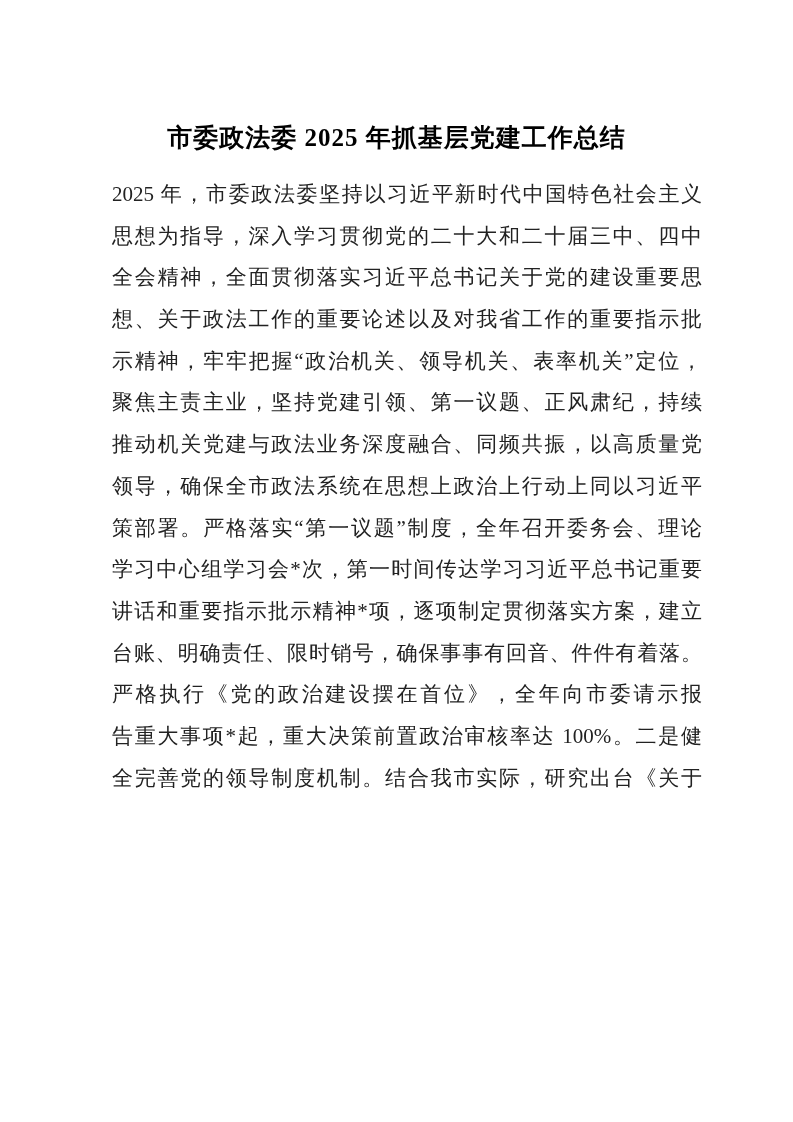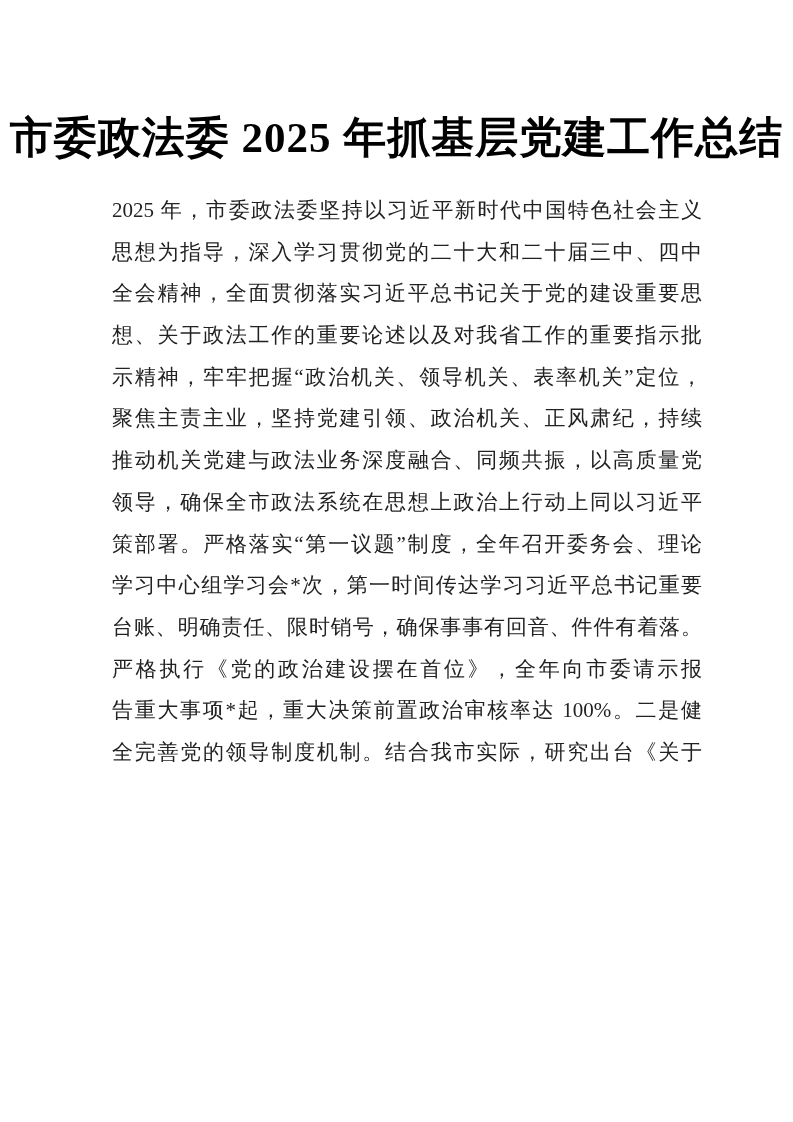--- a/index.html
+++ b/index.html
@@ -15,28 +15,28 @@
     overflow: hidden;
     font-family: "Liberation Serif", "DejaVu Serif", serif;
     color: #222222;
   }
   .doc-title {
     margin: 0;
     padding-top: 110px;
     height: 56px;
     line-height: 56px;
     text-align: center;
-    font-size: 43px;
+    font-size: 25px;
     font-weight: bold;
     color: #000000;
     letter-spacing: 1px;
     white-space: nowrap;
   }
   .doc-body {
-    margin-top: 24px;
+    margin-top: 8px;
     padding-left: 112px;
     padding-right: 91px; 
     font-size: 21px;
   }
   .ln {
     height: 41.7px;
     line-height: 41.7px;
     white-space: nowrap;
     overflow: visible;
   }
@@ -58,24 +58,25 @@
 <div class="page">
 
   <h1 class="doc-title">市委政法委 2025 年抓基层党建工作总结</h1>
 
   <div class="doc-body">
     <div class="ln j">2025 年，市委政法委坚持以习近平新时代中国特色社会主义</div>
     <div class="ln j">思想为指导，深入学习贯彻党的二十大和二十届三中、四中</div>
     <div class="ln j">全会精神，全面贯彻落实习近平总书记关于党的建设重要思</div>
     <div class="ln j">想、关于政法工作的重要论述以及对我省工作的重要指示批</div>
     <div class="ln j">示精神，牢牢把握“政治机关、领导机关、表率机关”定位，</div>
-    <div class="ln j">聚焦主责主业，坚持党建引领、政治机关、正风肃纪，持续</div>
+    <div class="ln j">聚焦主责主业，坚持党建引领、第一议题、正风肃纪，持续</div>
     <div class="ln j">推动机关党建与政法业务深度融合、同频共振，以高质量党</div>
     <div class="ln j">领导，确保全市政法系统在思想上政治上行动上同以习近平</div>
     <div class="ln j">策部署。严格落实“第一议题”制度，全年召开委务会、理论</div>
     <div class="ln j">学习中心组学习会*次，第一时间传达学习习近平总书记重要</div>
+    <div class="ln j">讲话和重要指示批示精神*项，逐项制定贯彻落实方案，建立</div>
     <div class="ln j">台账、明确责任、限时销号，确保事事有回音、件件有着落。</div>
     <div class="ln j">严格执行《党的政治建设摆在首位》，全年向市委请示报</div>
     <div class="ln j">告重大事项*起，重大决策前置政治审核率达 100%。二是健</div>
     <div class="ln j">全完善党的领导制度机制。结合我市实际，研究出台《关于</div>
   </div>
 
 </div>
 
 </body></html>

